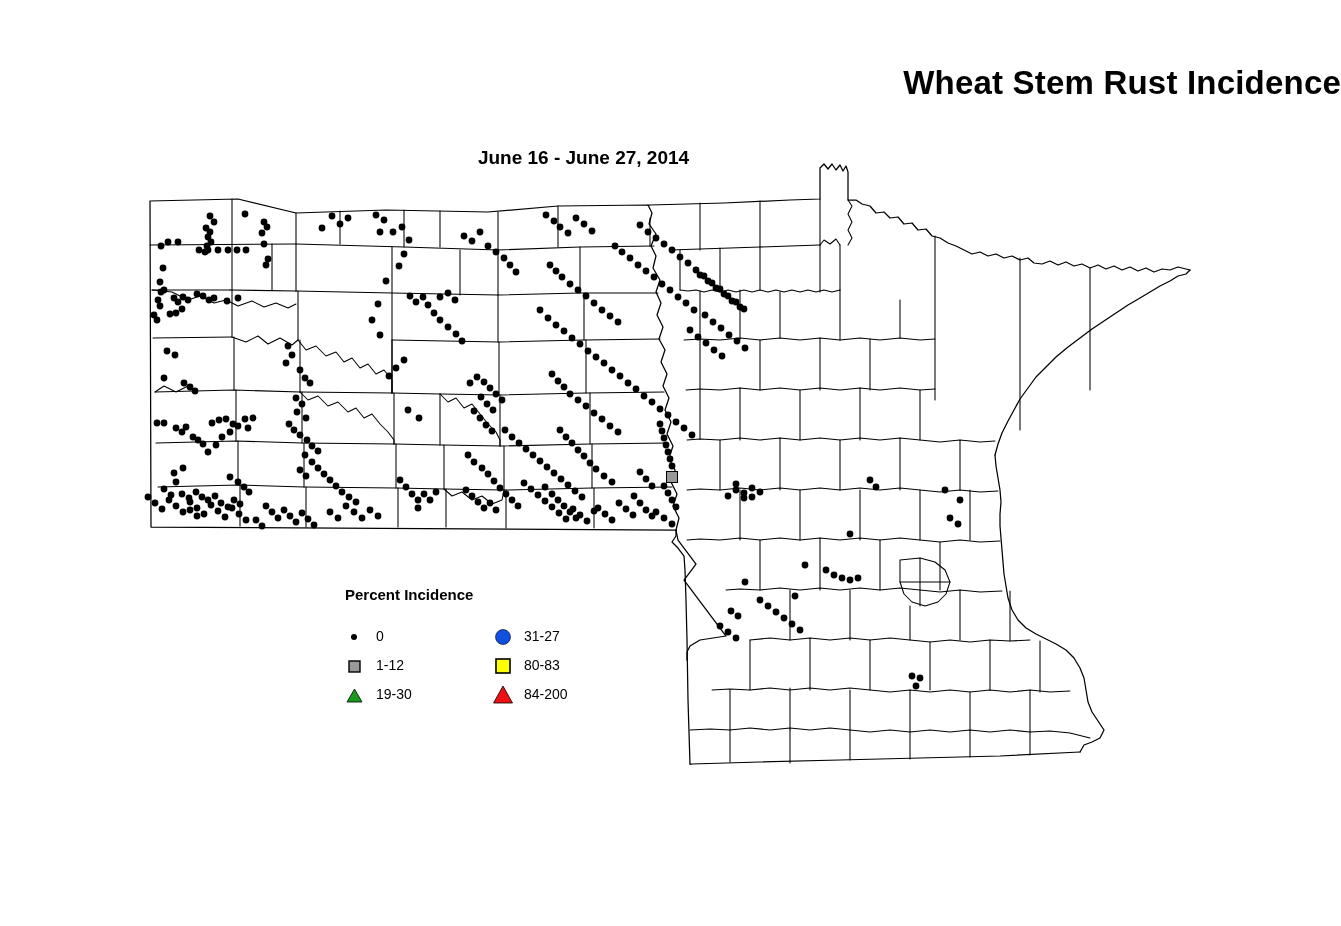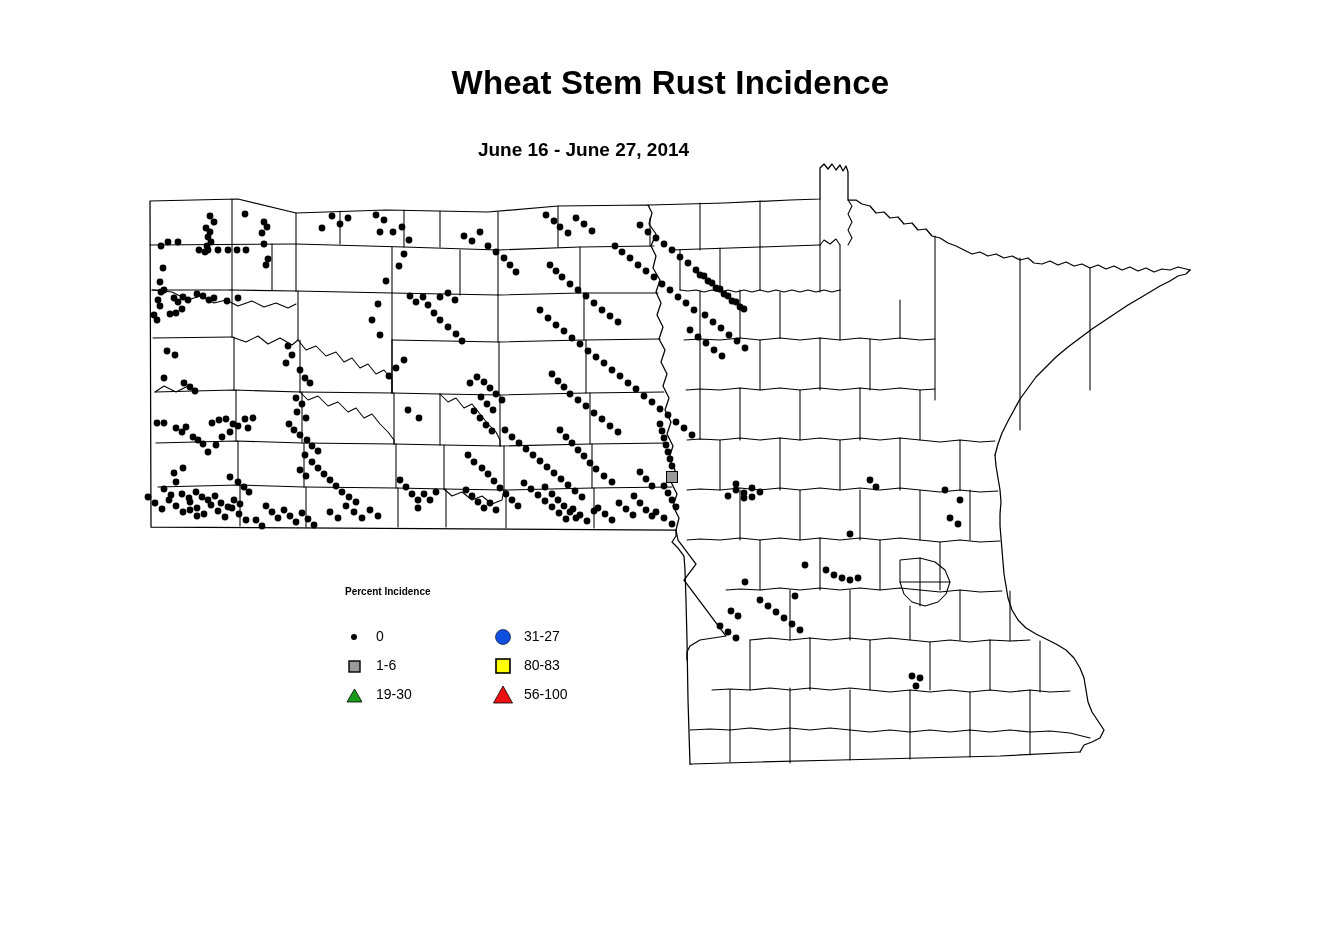--- a/index.html
+++ b/index.html
@@ -19,29 +19,29 @@
     position: relative;
     width: 1341px;
     height: 926px;
     background: #ffffff;
   }
   #title {
     position: absolute;
     top: 63px;
     left: 0;
     width: 1341px;
-    text-align: center;
+    text-align: right;
     font-size: 33px;
     font-weight: bold;
     letter-spacing: 0.2px;
     line-height: 40px;
   }
   #subtitle {
     position: absolute;
-    top: 138px;
+    top: 146px;
     left: 0;
     width: 1167px;
     text-align: center;
     font-size: 19px;
     font-weight: bold;
     line-height: 24px;
   }
   #map-area {
     position: absolute;
     top: 0;
@@ -73,21 +73,21 @@
     position: absolute;
     left: 345px;
     top: 586px;
     width: 250px;
     height: 124px;
   }
   #legend-title {
     position: absolute;
     left: 0;
     top: 0;
-    font-size: 10px;
+    font-size: 15px;
     font-weight: bold;
     white-space: nowrap;
   }
   .legend-entry {
     position: absolute;
     height: 24px;
   }
   .legend-sym {
     position: absolute;
     left: 0;
@@ -726,21 +726,21 @@
       <svg class="legend-sym" viewBox="0 0 24 24">
         <circle cx="9" cy="12" r="3" fill="#000000"></circle>
       </svg>
       <span class="legend-label">0</span>
     </div>
 
     <div class="legend-entry col-a row-2">
       <svg class="legend-sym" viewBox="0 0 24 24">
         <rect x="4" y="7" width="11" height="11" fill="#999999" stroke="#000000" stroke-width="1.4"></rect>
       </svg>
-      <span class="legend-label">1-6</span>
+      <span class="legend-label">1-12</span>
     </div>
 
     <div class="legend-entry col-a row-3">
       <svg class="legend-sym" viewBox="0 0 24 24">
         <polygon points="9.5,6 17,19 2,19" fill="#1a9a1a" stroke="#000000" stroke-width="0.8"></polygon>
       </svg>
       <span class="legend-label">19-30</span>
     </div>
 
     <div class="legend-entry col-b row-1">
@@ -754,17 +754,17 @@
       <svg class="legend-sym" viewBox="0 0 24 24">
         <rect x="3" y="5" width="14" height="14" fill="#ffff00" stroke="#000000" stroke-width="1.6"></rect>
       </svg>
       <span class="legend-label">80-83</span>
     </div>
 
     <div class="legend-entry col-b row-3">
       <svg class="legend-sym" viewBox="0 0 24 24">
         <polygon points="10,3 19.5,20 0.5,20" fill="#ee1111" stroke="#000000" stroke-width="0.8"></polygon>
       </svg>
-      <span class="legend-label">56-100</span>
+      <span class="legend-label">84-200</span>
     </div>
   </div>
 
 </div>
 
 </body></html>

